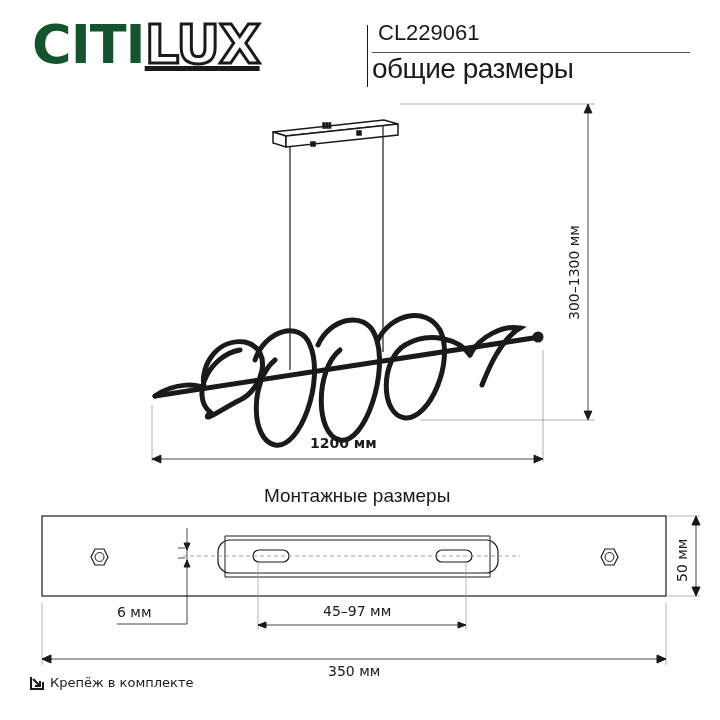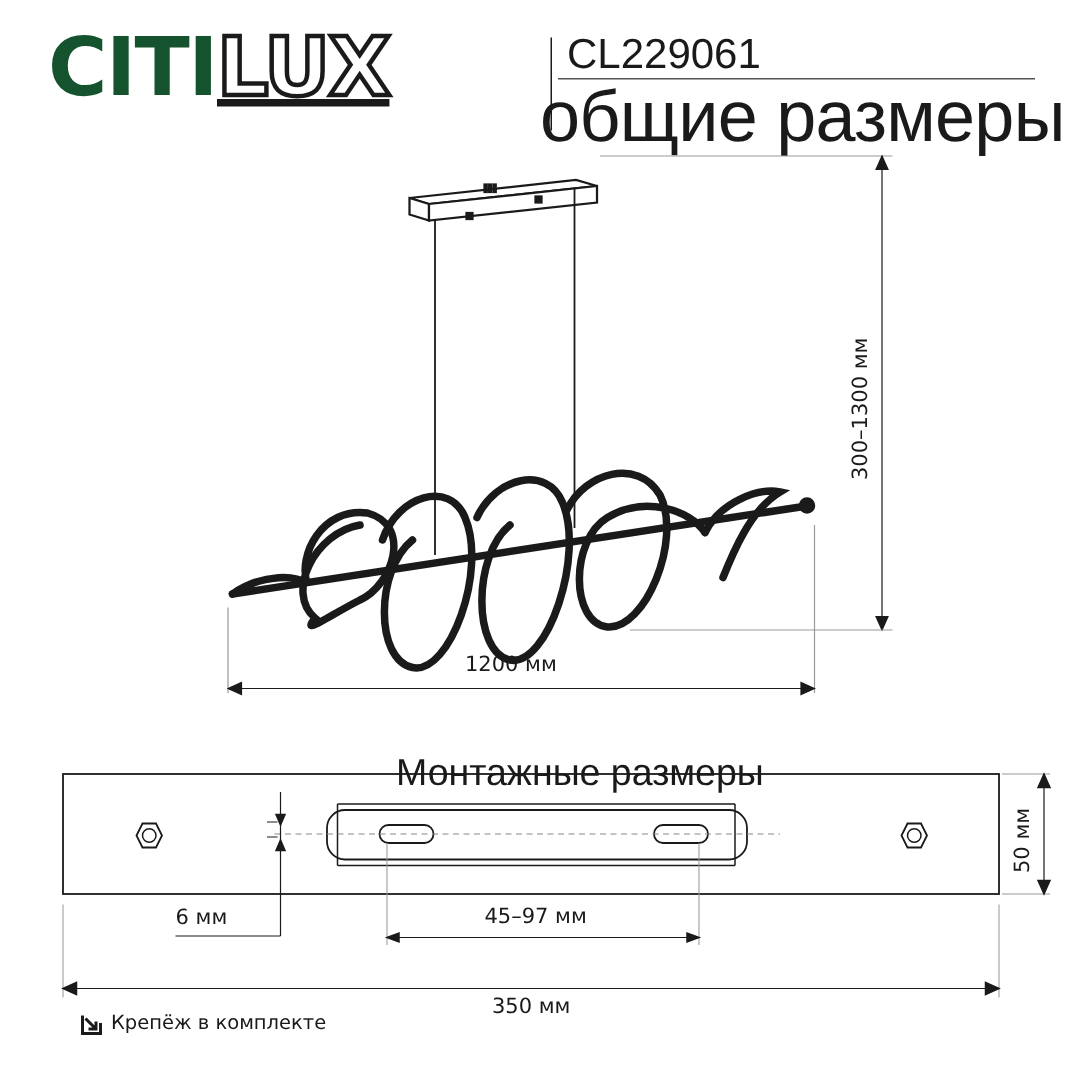--- a/index.html
+++ b/index.html
@@ -2,27 +2,27 @@
 <html><head>
 <meta charset="utf-8">
 <style>
   html, body { margin:0; padding:0; background:#ffffff; }
   body { width:720px; height:720px; position:relative; overflow:hidden; font-family:"Liberation Sans", sans-serif; color:#1a1a1a; }
   .abs { position:absolute; }
   .logo { left:32px; top:18px; font-family:"DejaVu Sans", sans-serif; font-weight:bold; font-size:54px; letter-spacing:-1px; line-height:1; }
   .logo .solid { color:#14532d;margin-top:12px; }
   .logo .outline { color:#ffffff;text-decoration:underline; -webkit-text-stroke:3px #1a1a1a; }
   .vsep { left:367px; top:25px; width:1px; height:62px; background:#1a1a1a; }
-  .model { left:378px; top:22px; font-size:28px; line-height:1; }
+  .model { left:378px; top:22px; font-size:22px; line-height:1; }
   .hrule { left:372px; top:52px; width:318px; height:1px; background:#555; }
-  .subtitle { left:360px; top:54px; font-size:48px; line-height:1.05; letter-spacing:-0.5px; }
+  .subtitle { left:372px; top:54px; font-size:28px; line-height:1.05; letter-spacing:-0.5px;text-align:center; }
   .dim { font-family:"DejaVu Sans", sans-serif; font-size:14px; line-height:1; }
   .vert { transform:rotate(-90deg); transform-origin:left top; white-space:nowrap; }
-  .mount-title { left:264px; top:501px; font-size:25px; }
-  .footer { left:30px; top:675px; display:flex; align-items:center; gap:6px; font-family:"DejaVu Sans", sans-serif; font-size:13px;margin-left:24px; }
+  .mount-title { left:264px; top:485px; font-size:19px; }
+  .footer { left:30px; top:675px; display:flex; align-items:center; gap:6px; font-family:"DejaVu Sans", sans-serif; font-size:13px; }
 </style>
 </head>
 <body>
 
 <div class="abs logo">
   <span class="solid">CITI</span><span class="outline">LUX</span>
 </div>
 <div class="abs vsep"></div>
 <div class="abs model">CL229061</div>
 <div class="abs hrule"></div>
@@ -95,21 +95,21 @@
     <polygon points="42,659 51,655 51,663" fill="#1a1a1a"></polygon>
     <polygon points="666,659 657,655 657,663" fill="#1a1a1a"></polygon>
     <line x1="668" y1="516" x2="700" y2="516" stroke="#999" stroke-width="0.7"></line>
     <line x1="668" y1="596" x2="700" y2="596" stroke="#999" stroke-width="0.7"></line>
     <line x1="696" y1="516" x2="696" y2="596" stroke-width="0.8"></line>
     <polygon points="696,516 692,525 700,525" fill="#1a1a1a"></polygon>
     <polygon points="696,596 692,587 700,587" fill="#1a1a1a"></polygon>
   </g>
 </svg>
 
-<div class="abs dim" style="left:310px;top:436px;">1200 мм</div>
+<div class="abs dim" style="left:310px;top:436px;font-weight:bold;">1200 мм</div>
 <div class="abs dim vert" style="left:567px;top:320px;">300–1300 мм</div>
 
 <div class="abs mount-title">Монтажные размеры</div>
 <div class="abs dim" style="left:117px;top:605px;">6 мм</div>
 <div class="abs dim" style="left:323px;top:604px;">45–97 мм</div>
 <div class="abs dim" style="left:328px;top:664px;">350 мм</div>
 <div class="abs dim vert" style="left:675px;top:582px;">50 мм</div>
 
 <div class="abs footer">
   <svg width="14" height="14" viewBox="0 0 14 14">

